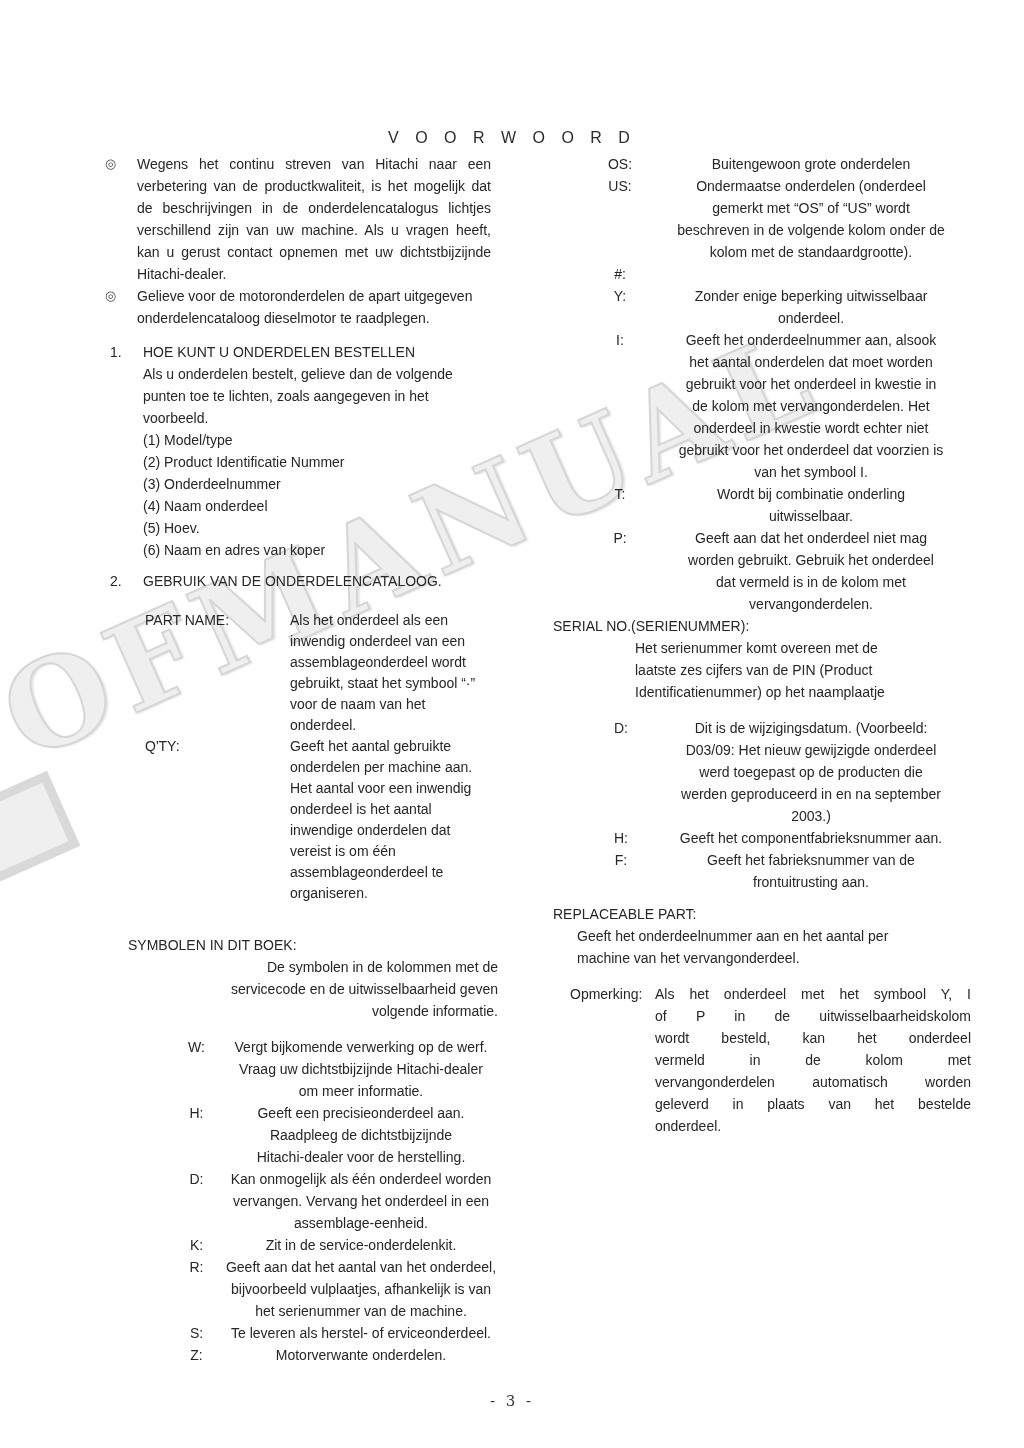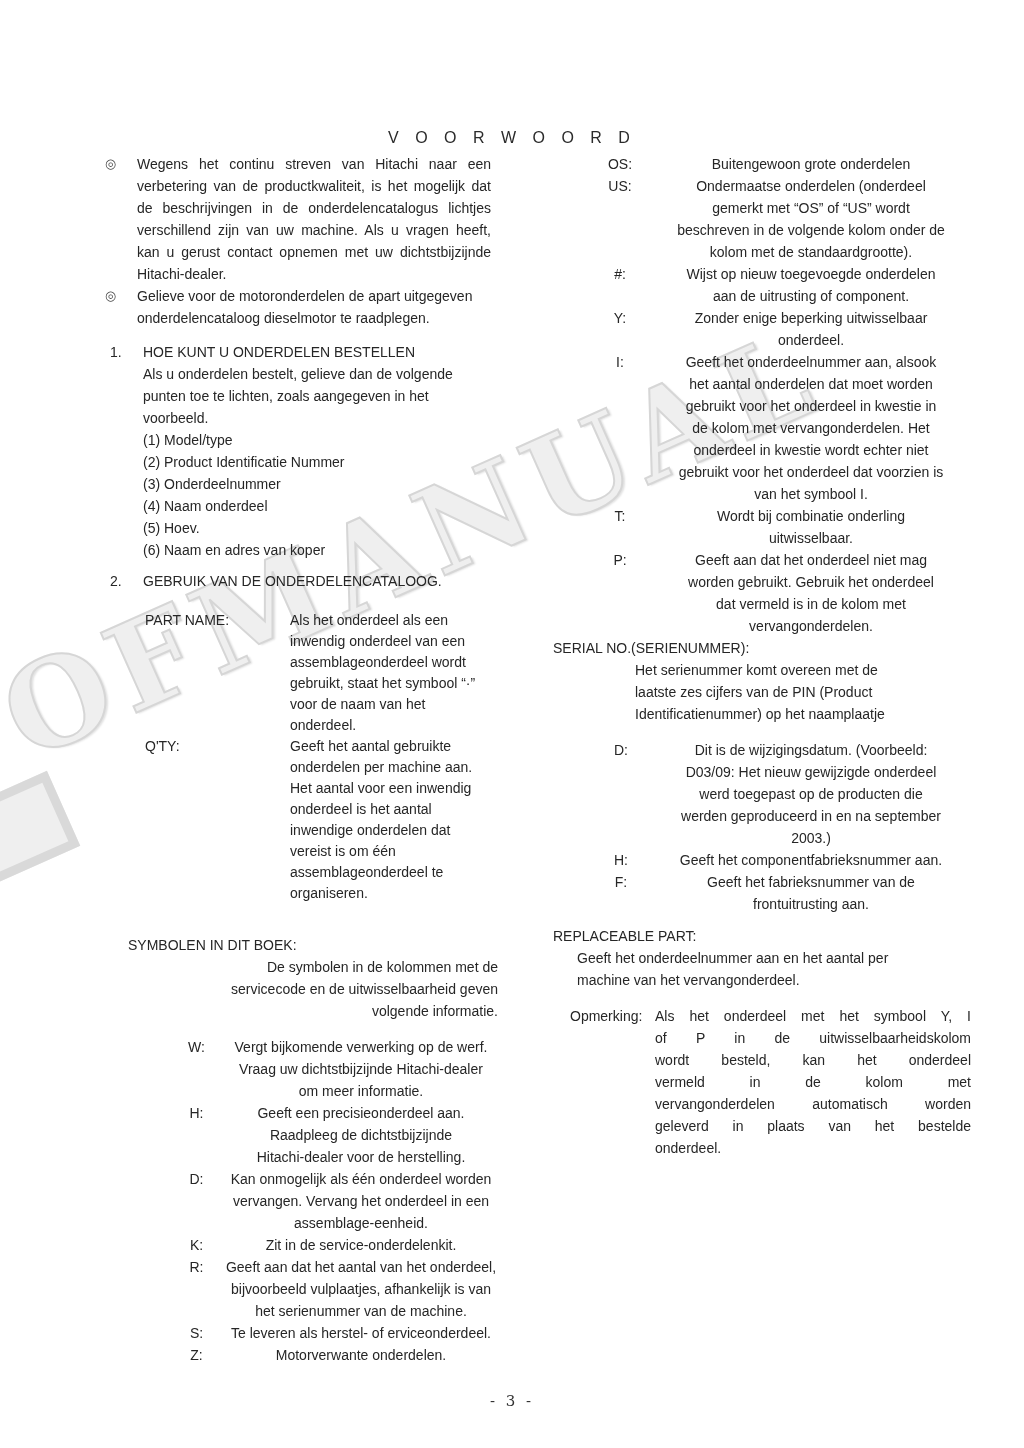--- a/index.html
+++ b/index.html
@@ -217,22 +217,20 @@
       </div>
       <div class="sym-row">
         <span class="sym-lbl">US:</span>
         <div class="sym-txt pre">Ondermaatse onderdelen (onderdeel
 gemerkt met “OS” of “US” wordt
 beschreven in de volgende kolom onder de
 kolom met de standaardgrootte).</div>
       </div>
       <div class="sym-row">
         <span class="sym-lbl">#:</span>
-        <div class="sym-txt pre">Wijst op nieuw toegevoegde onderdelen
-aan de uitrusting of component.</div>
       </div>
       <div class="sym-row">
         <span class="sym-lbl">Y:</span>
         <div class="sym-txt pre">Zonder enige beperking uitwisselbaar
 onderdeel.</div>
       </div>
       <div class="sym-row">
         <span class="sym-lbl">I:</span>
         <div class="sym-txt pre">Geeft het onderdeelnummer aan, alsook
 het aantal onderdelen dat moet worden

